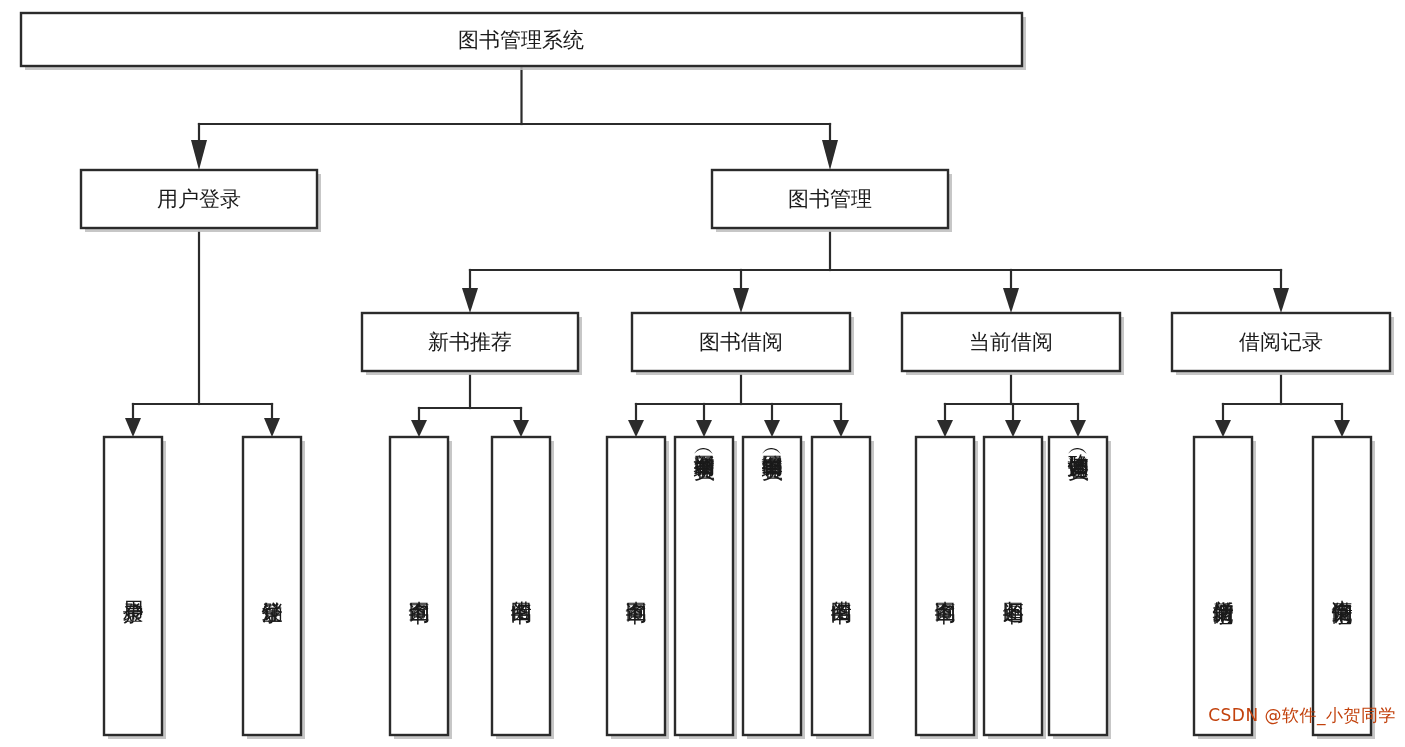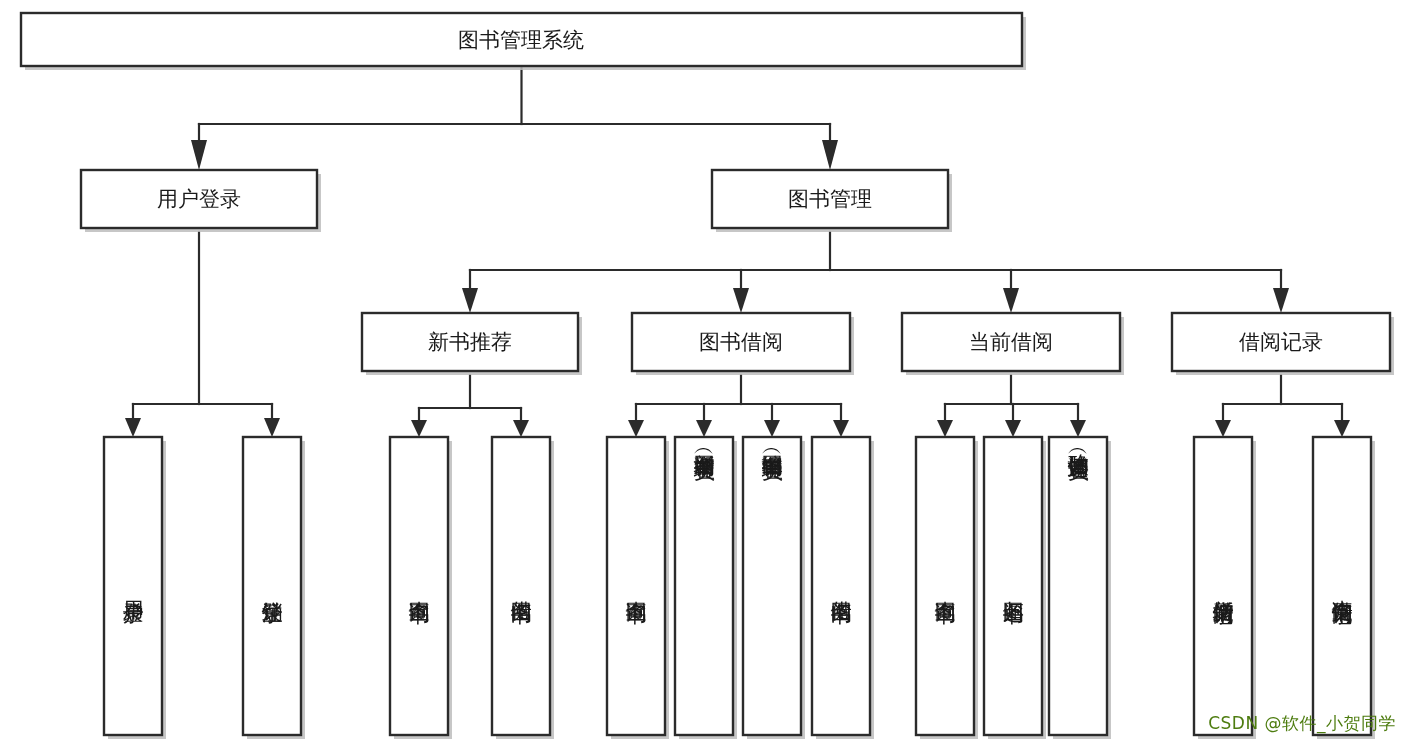--- a/index.html
+++ b/index.html
@@ -67,24 +67,24 @@
     font-size: 21px;
     line-height: 1.08;
     letter-spacing: 1px;
     color: #1a1a1a;
     white-space: nowrap;
     text-align: center;
   }
   .watermark {
     position: absolute;
     right: 8px;
-    bottom: 12px;
+    bottom: 20px;
     font-family: "DejaVu Sans", "Liberation Sans", sans-serif;
     font-size: 17px;
-    color: #4d7c0f;
+    color: #c2410c;
     letter-spacing: 0.5px;
     user-select: none;
   }
 </style>
 </head>
 <body>
 
 <div id="diagram-root">
 
   <svg id="tree-svg" viewBox="0 0 1405 747">

